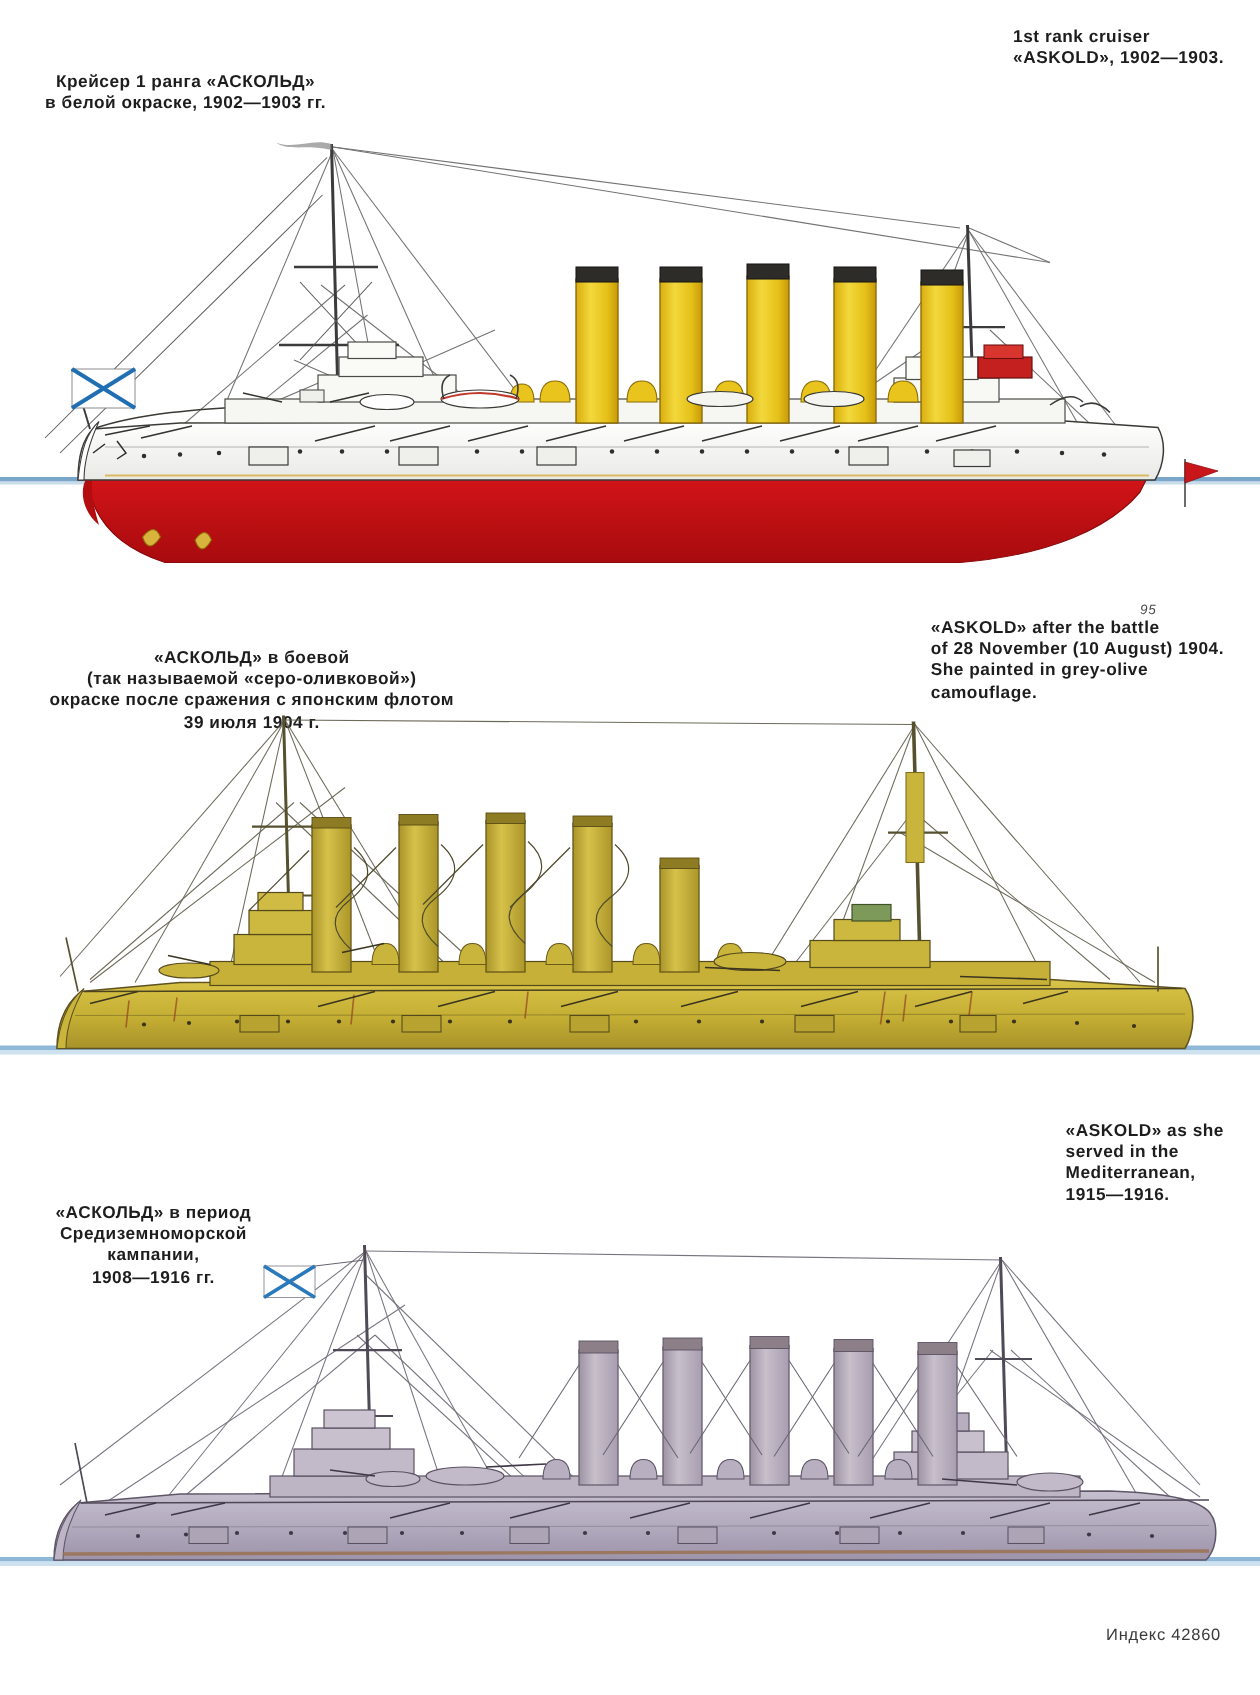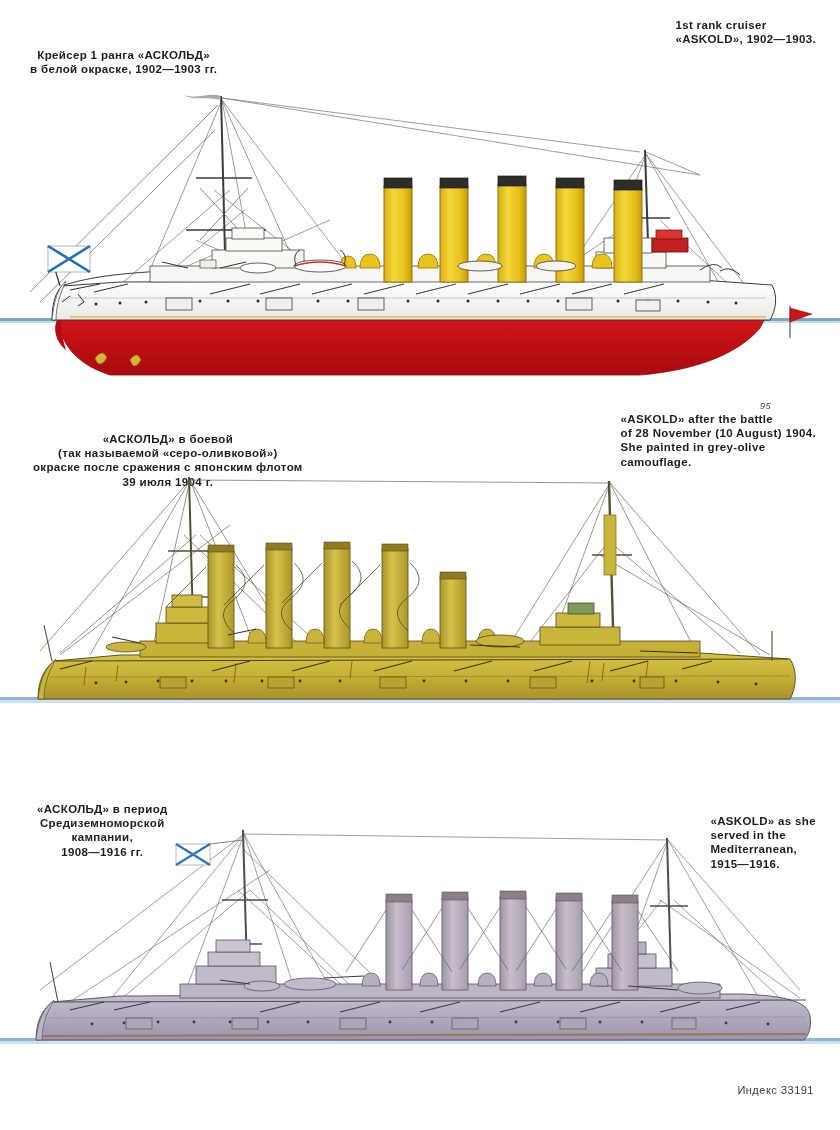--- a/index.html
+++ b/index.html
@@ -23,21 +23,21 @@
     color:#1d1d1d;
     white-space:pre-line;
   }
   .cap.left{text-align:center;margin-top:20px;}
   .cap.right{}
   .cap-l1{left:30px;top:28px;}
   .cap-r1{right:24px;top:18px;}
   .cap-l2{left:33px;top:412px;}
   .cap-r2{right:24px;top:412px;}
   .cap-l3{left:37px;top:782px;}
-  .cap-r3{right:24px;top:814px;}
+  .cap-r3{right:24px;top:747px;}
   .index{
     position:absolute;right:26px;top:1084px;
     font-size:11px;font-weight:400;letter-spacing:.5px;color:#3a3a3a;
   }
   .sig{
     position:absolute;left:760px;top:357px;
     font-size:9px;color:#4a4a4a;font-style:italic;letter-spacing:.5px;margin-top:44px;
   }
 
   
@@ -636,14 +636,14 @@
         <rect x="560" y="208" width="26" height="11"></rect>
         <rect x="672" y="208" width="24" height="11"></rect>
       </g>
 
       <g>
         <line x1="50" y1="152" x2="58" y2="192" stroke="#4f4a58" stroke-width="1.1"></line>
       </g>
     </svg>
   </div>
 
-  <div class="index">Индекс 33191</div>
+  <div class="index">Индекс 42860</div>
 </div>
 
 </body></html>

